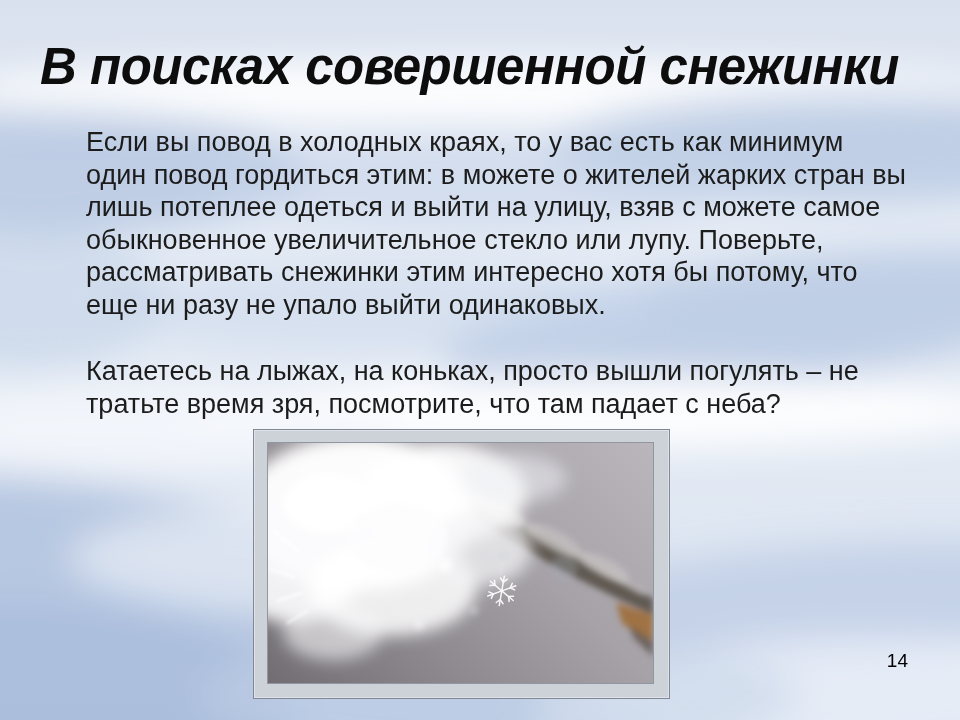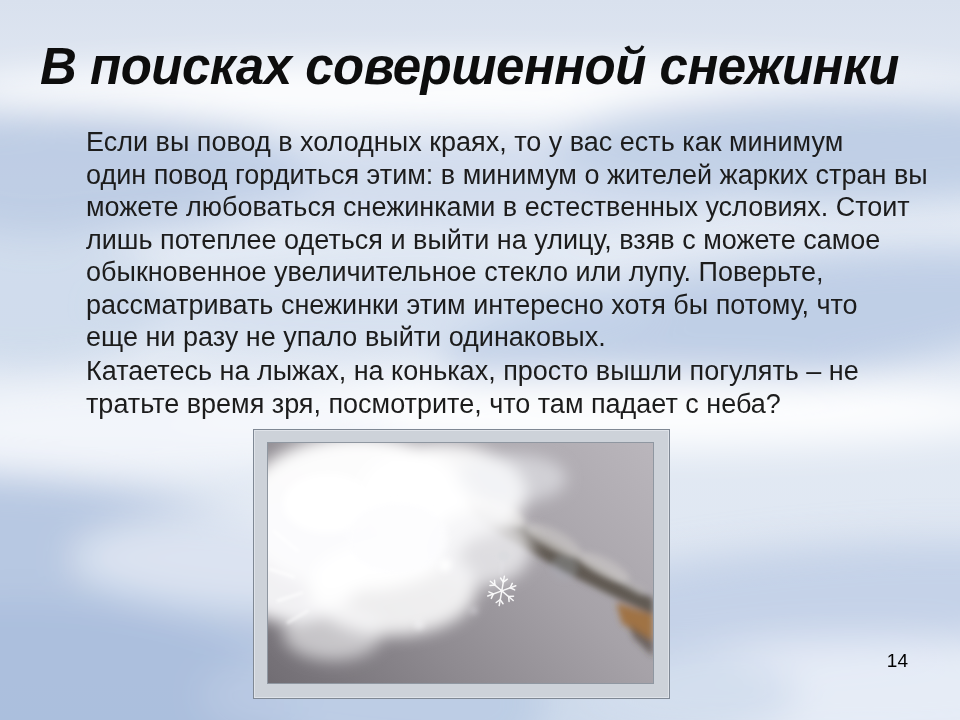--- a/index.html
+++ b/index.html
@@ -61,22 +61,21 @@
       <ellipse cx="830" cy="600" rx="320" ry="55" fill="#bccbe4" opacity="0.75" transform="rotate(-4 830 600)"></ellipse>
       <ellipse cx="870" cy="692" rx="280" ry="55" fill="#e9eef7" opacity="0.8"></ellipse>
       <ellipse cx="500" cy="695" rx="300" ry="60" fill="#c3d1e7" opacity="0.55"></ellipse>
     </g>
   </svg>
 
   <div class="title">В поисках совершенной снежинки</div>
 
   <div class="body-text para1">
     <div class="body-line">Если вы повод в холодных краях, то у вас есть как минимум</div>
-    <div class="body-line">один повод гордиться этим: в минимум о жителей жарких стран вы</div>
-    <div class="body-line">можете любоваться снежинками в естественных условиях. Стоит</div>
+    <div class="body-line">один повод гордиться этим: в можете о жителей жарких стран вы</div>
     <div class="body-line">лишь потеплее одеться и выйти на улицу, взяв с можете самое</div>
     <div class="body-line">обыкновенное увеличительное стекло или лупу. Поверьте,</div>
     <div class="body-line">рассматривать снежинки этим интересно  хотя бы потому, что</div>
     <div class="body-line">еще ни разу не упало выйти одинаковых.</div>
   </div>
 
   <div class="body-text para2">
     <div class="body-line">Катаетесь на лыжах, на коньках, просто вышли погулять – не</div>
     <div class="body-line">тратьте время зря, посмотрите, что там падает с неба?</div>
   </div>

